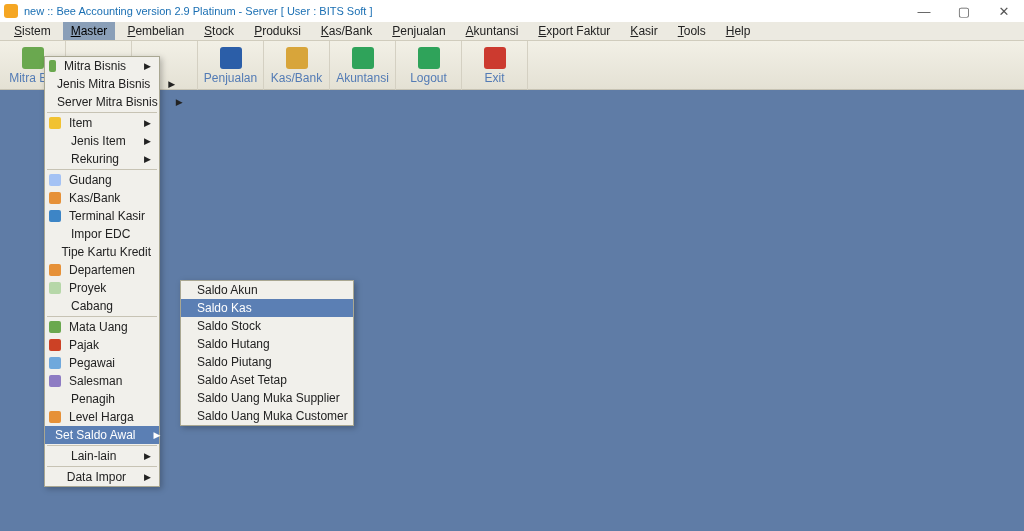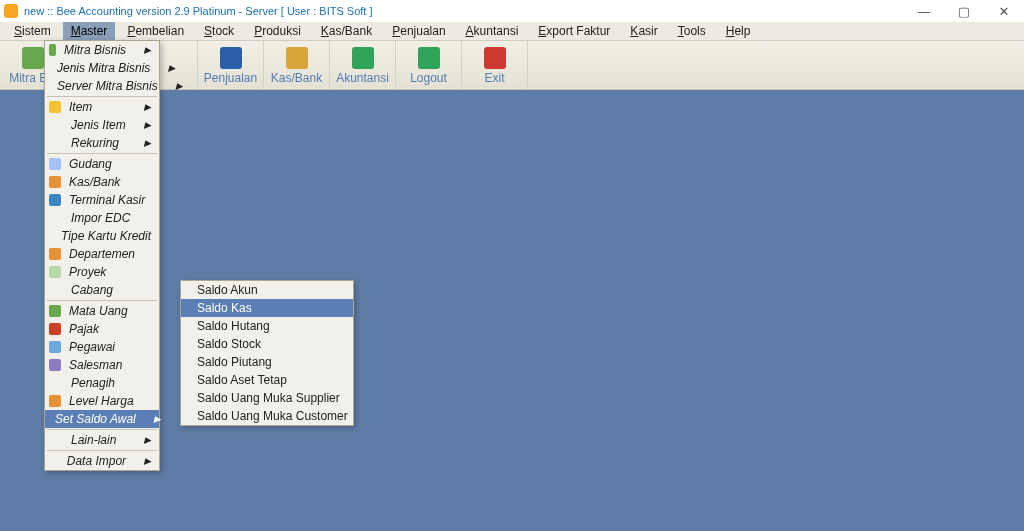--- a/index.html
+++ b/index.html
@@ -18,21 +18,21 @@
   .toolbar .tbtn .ico { width: 22px; height: 22px; }
   .workspace { position: absolute; top: 90px; left: 0; right: 0; bottom: 0; background: #5f7ca6; }
   
   .dropdown { position: absolute; background: #f1f0eb; border: 1px solid #a9a792; box-shadow: 2px 2px 6px rgba(0,0,0,0.25); z-index: 10; }
   .dropdown-row { height: 18px; display: flex; align-items: center; padding: 0 8px 0 4px; color: #222; position: relative; white-space: nowrap; }
   .dropdown-row.hover { background: #5b7fb4; color: #fff; }
   .dropdown-row .dd-icon { width: 16px; height: 16px; margin-right: 6px; display: inline-flex; align-items: center; justify-content: center; font-size: 10px; }
   .dropdown-row .dd-label { flex: 1; }
   .dropdown-row .dd-arrow { font-size: 9px; color: inherit; margin-left: 18px; }
   .dropdown .sep { height: 1px; background: #c7c3b4; margin: 1px 2px; }
-  .dropdown.main { top: 40px; left: 44px; width: 116px; font-style: italic; }
+  .dropdown.main { top: 56px; left: 44px; width: 116px; }
   .dropdown.sub { top: 280px; left: 180px; width: 174px; }
   .sub .dropdown-row { padding-left: 16px; }
 </style>
 </head>
 <body>
 
 <div class="titlebar">
   <div class="app-icon"></div>
   <div class="title">new :: Bee Accounting version 2.9 Platinum - Server  [ User : BITS Soft ]</div>
   <div class="win-controls">
@@ -204,26 +204,26 @@
   </div>
 
 <div class="dropdown sub" id="saldo-dd">
     <div class="dropdown-row">
       <span class="dd-label">Saldo Akun</span>
     </div>
     <div class="dropdown-row hover">
       <span class="dd-label">Saldo Kas</span>
     </div>
     <div class="dropdown-row">
+      <span class="dd-label">Saldo Stock</span>
+    </div>
+    <div class="dropdown-row">
       <span class="dd-label">Saldo Hutang</span>
     </div>
     <div class="dropdown-row">
-      <span class="dd-label">Saldo Stock</span>
-    </div>
-    <div class="dropdown-row">
       <span class="dd-label">Saldo Piutang</span>
     </div>
     <div class="dropdown-row">
       <span class="dd-label">Saldo Aset Tetap</span>
     </div>
     <div class="dropdown-row">
       <span class="dd-label">Saldo Uang Muka Supplier</span>
     </div>
     <div class="dropdown-row">
       <span class="dd-label">Saldo Uang Muka Customer</span>

